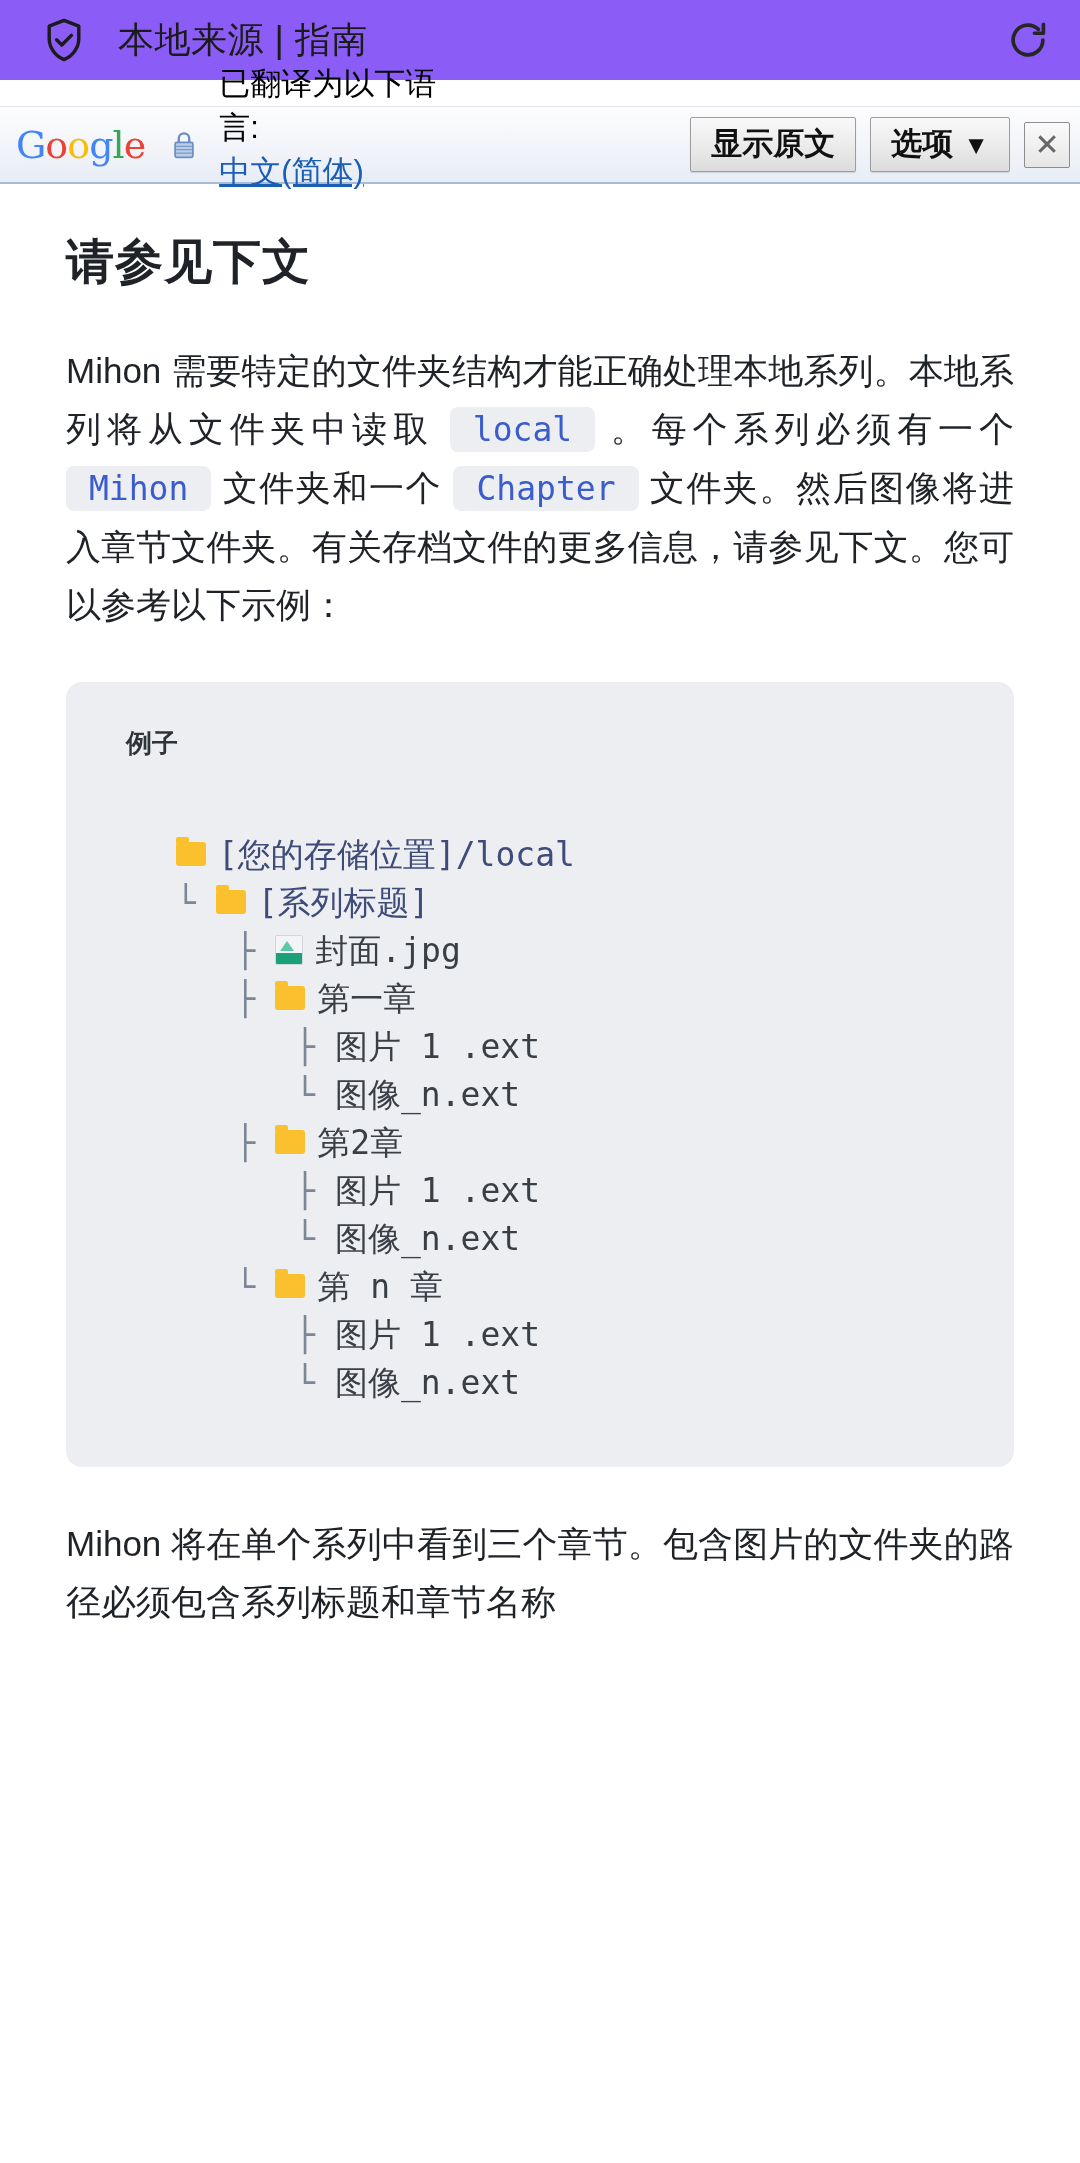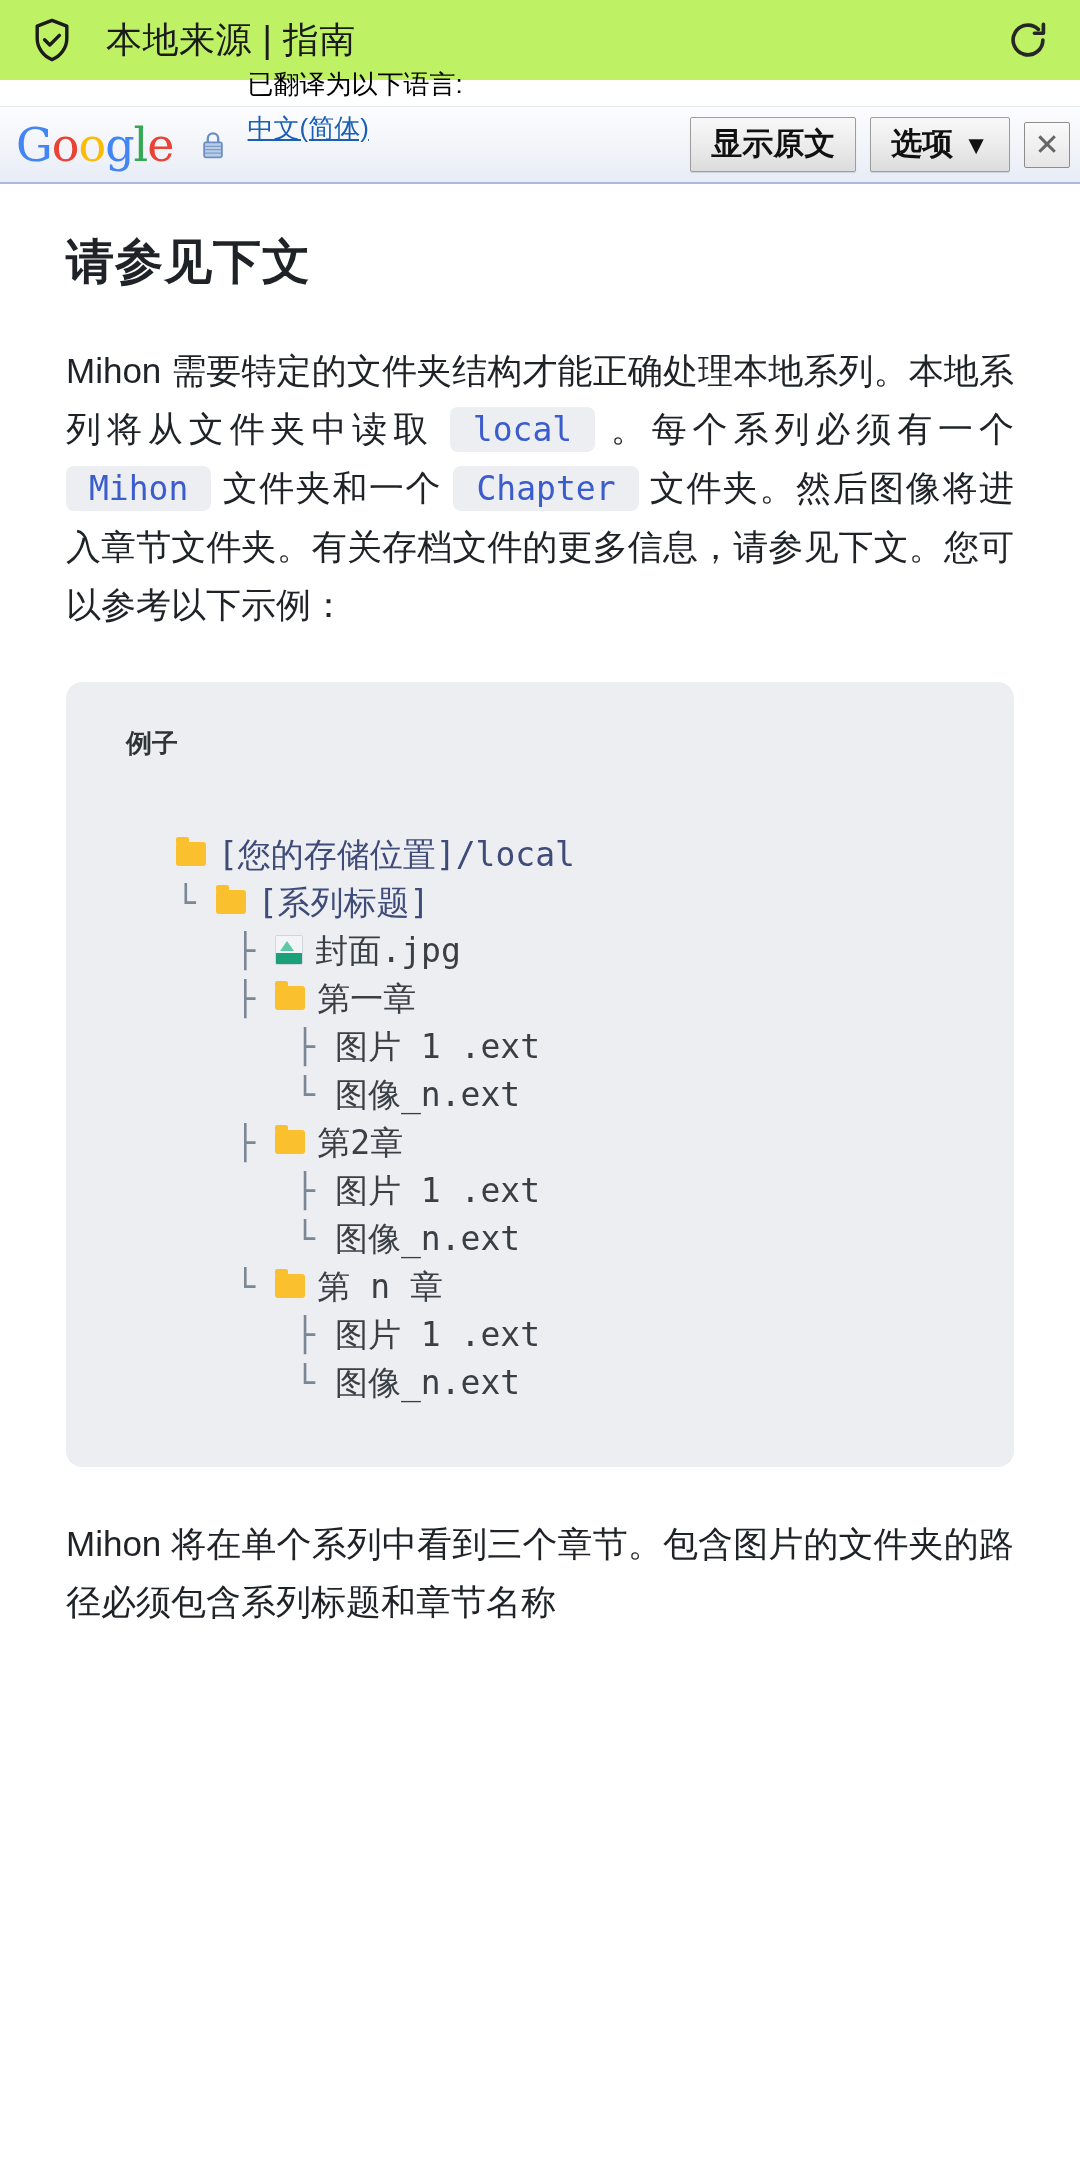--- a/index.html
+++ b/index.html
@@ -9,22 +9,22 @@
     background: #ffffff;
     font-family: "Liberation Sans", "DejaVu Sans", sans-serif;
     overflow: hidden;
   }
 
   
   .titlebar {
     height: 80px;
     display: flex;
     align-items: center;
-    padding: 0 28px 0 28px;
-    background: #bef264;
+    padding: 0 28px 0 40px;
+    background: #8b5cf6;
     position: relative;
   }
   .shield-icon {
     width: 48px; height: 48px;
     flex: 0 0 auto;
     display: block;
   }
   .page-title {
     font-size: 36px;
     color: #1b1b1b;
@@ -51,21 +51,21 @@
     margin-top: 26px;
     background: linear-gradient(to bottom, #fdfdfe 0%, #f2f4f9 55%, #e7ecf6 100%);
     border-top: 1px solid #e3e7ef;
     border-bottom: 2px solid #a8bcd8;
     display: flex;
     align-items: center;
     padding: 0 10px 0 16px;
     overflow: visible;
   }
   .g-logo {
-    font-size: 46px;
+    font-size: 38px;
     line-height: 1;
     font-family: "DejaVu Serif", "Liberation Serif", serif;
     letter-spacing: -1px;
     white-space: nowrap;
     flex: 0 0 auto;
     user-select: none;
     text-align: right;
   }
   .g-logo span { font-family: "DejaVu Serif", "Liberation Serif", serif; }
   .g-b { color: #4285F4; }
@@ -85,21 +85,21 @@
     flex: 1 1 auto;
     min-width: 0;
     position: relative;
     height: 78px;
   }
   .translate-msg-inner {
     position: absolute;
     left: 0;
     top: -44px;
     width: 250px;
-    font-size: 26px;
+    font-size: 31px;
     line-height: 44px;
     color: #000;
     word-break: break-all;
   }
   .translate-lang-link {
     color: #1a5fb4;
     text-decoration: underline;
     display: block;
   }
 

